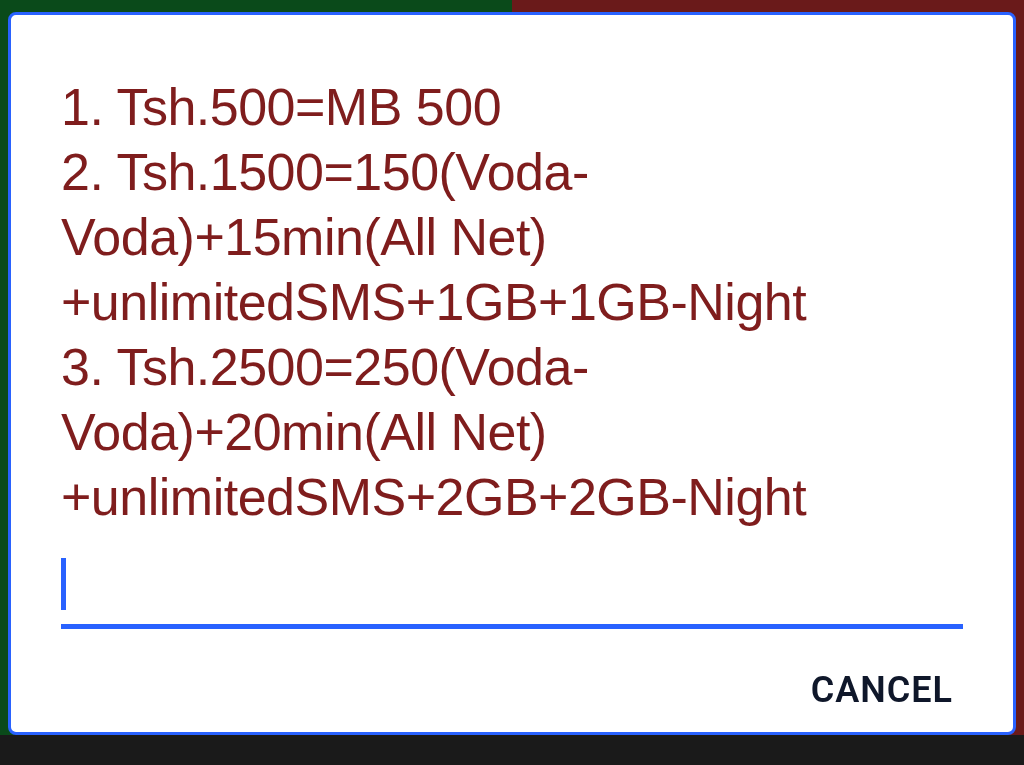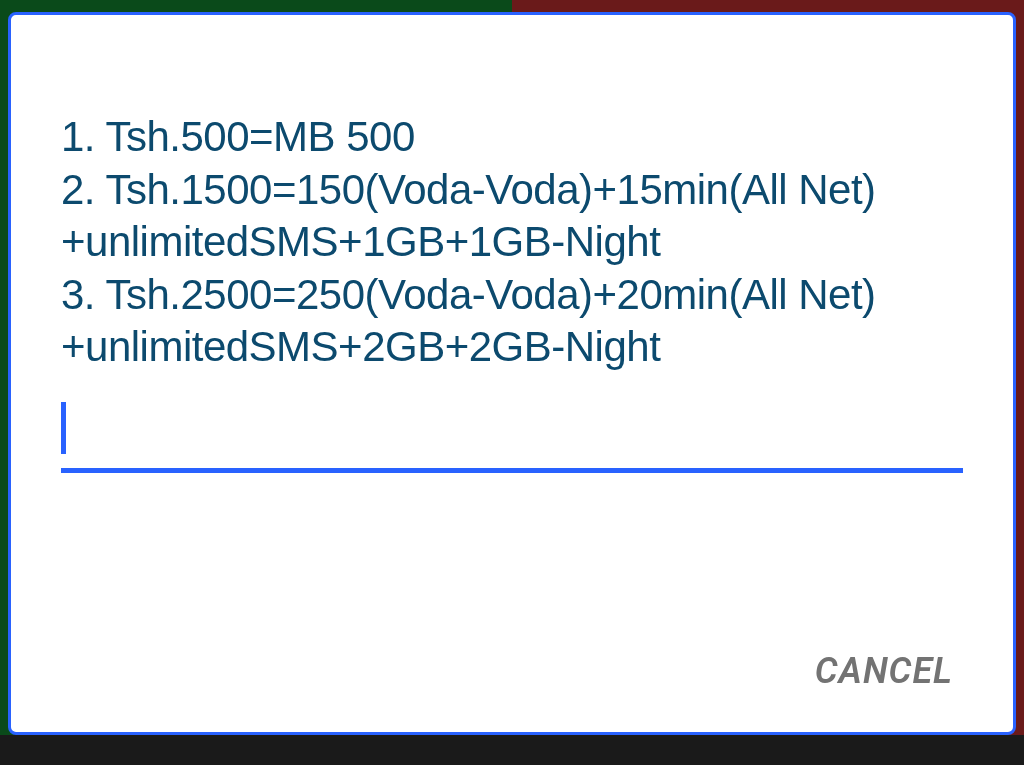--- a/index.html
+++ b/index.html
@@ -24,29 +24,28 @@
       right: 8px;
       bottom: 30px;
       background: #ffffff;
       border: 3px solid #2962ff;
       border-radius: 8px;
       padding: 60px 50px 30px 50px;
       display: flex;
       flex-direction: column;
     }
     .message-content {
-      font-size: 42px;
+      font-size: 52px;
       line-height: 1.25;
-      color: #0c4a6e;
+      color: #7f1d1d;
       font-family: "Trebuchet MS", "Lucida Grande", sans-serif;
       letter-spacing: -0.5px;
       white-space: pre-wrap;
       word-break: break-word;
       flex-shrink: 0;
-      margin-top: 36px;
     }
     .input-row {
       margin-top: 28px;
       position: relative;
     }
     .reply-input {
       width: 100%;
       border: none;
       border-bottom: 5px solid #2962ff;
       font-size: 42px;
@@ -69,27 +68,26 @@
       display: flex;
       justify-content: flex-end;
       gap: 60px;
       padding-top: 40px;
       padding-right: 10px;
       padding-bottom: 10px;
     }
     .btn {
       background: none;
       border: none;
-      color: #737373;
+      color: #0f172a;
       font-size: 36px;
       font-weight: 600;
       letter-spacing: 1px;
       cursor: pointer;
       font-family: -apple-system, BlinkMacSystemFont, "Segoe UI", Roboto, sans-serif;
-      font-style: italic;
     }
     .bottom-strip {
       position: absolute;
       bottom: 0;
       left: 0;
       right: 0;
       height: 30px;
       background: #1a1a1a;
     }
   </style>

